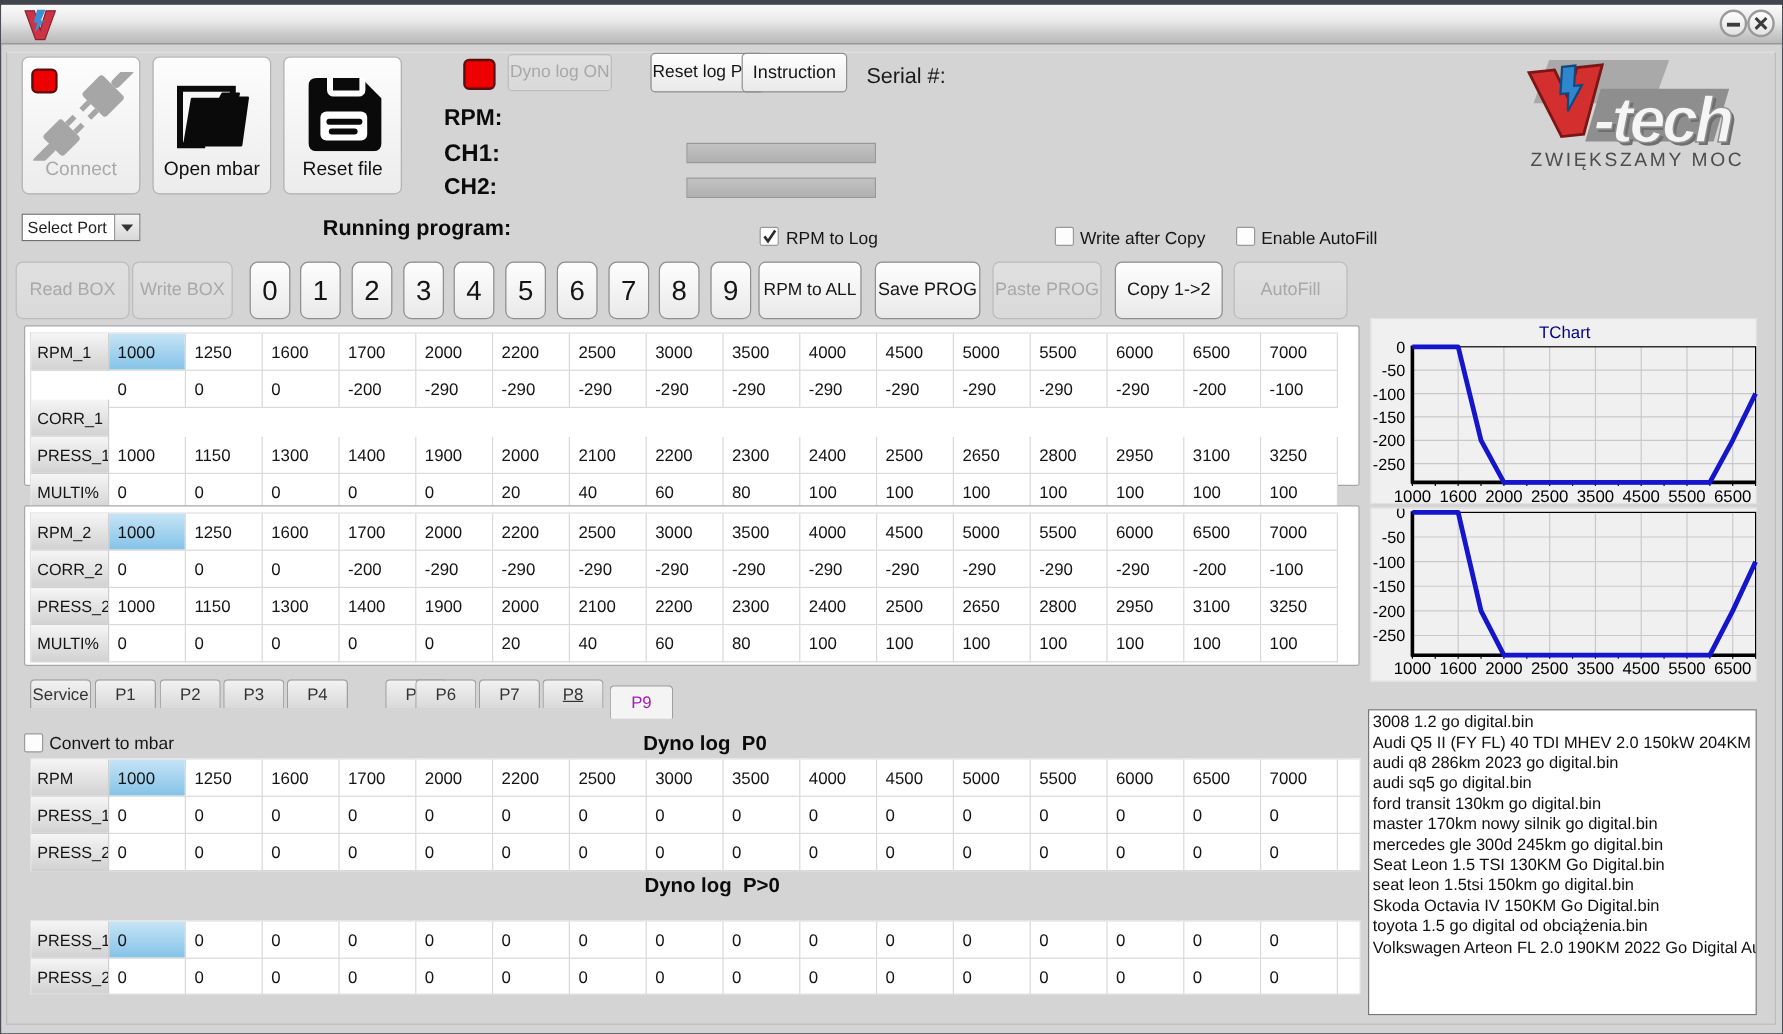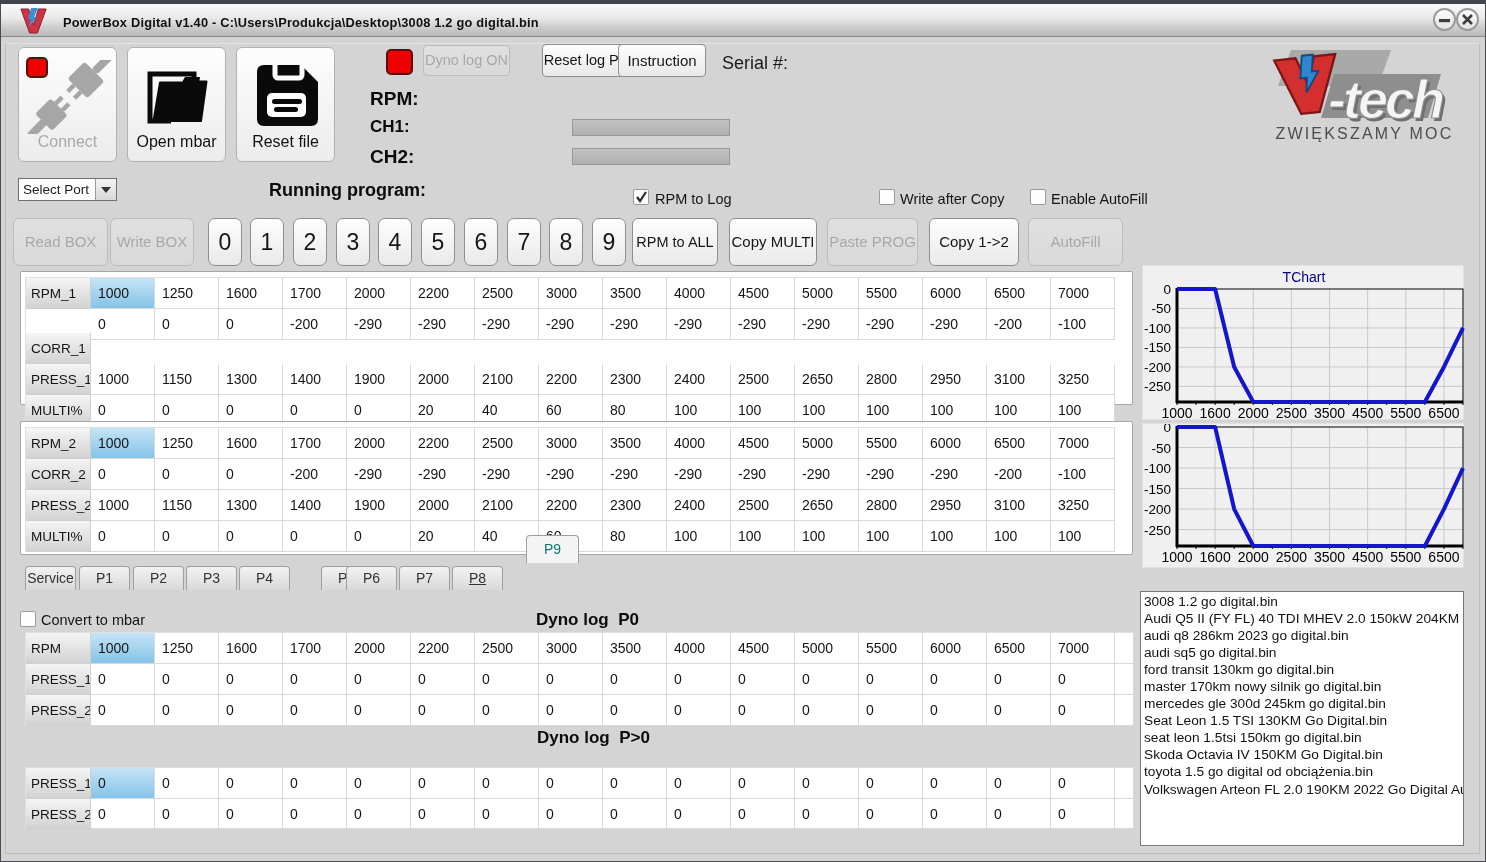--- a/index.html
+++ b/index.html
@@ -37,35 +37,34 @@
 .digit { top:218px; height:48px; width:34px; border-radius:7px; font-size:23px; line-height:46px; }
 
 .tpanel { position:absolute; left:20px; width:1113px; background:#fff; border:1px solid #a6a6a6; border-radius:2px; }
 .grid { position:absolute; display:grid; grid-template-columns:65px repeat(16, 64px); background:#fff; border-top:1px solid #e0e0e0; border-left:1px solid #e0e0e0; }
 .grid.xtra { grid-template-columns:65px repeat(16, 64px) 19px; }
 .grid .c { border-right:1px solid #d9d9d9; border-bottom:1px solid #d9d9d9; font-size:14px; color:#141414; padding:7px 0 0 7px; overflow:hidden; white-space:nowrap; }
 .grid .hd { background:linear-gradient(#f5f5f5,#d2d2d2); border-right-color:#cfcfcf; border-bottom-color:#cfcfcf; font-size:13.5px; padding-left:5px; padding-top:8px; }
 .grid .sel { background:linear-gradient(#c5e4f6,#85c3e8); }
 
 .tab { position:absolute; top:566px; height:24px; background:linear-gradient(#f2f2f2,#d9d9d9); border:1px solid #9f9f9f; border-bottom:none; border-radius:4px 4px 0 0; font-size:14px; color:#333; text-align:center; line-height:23px; }
-.tab.activ { top:535px; height:28px; background:#f4f4f4; color:#0f766e; z-index:5; line-height:27px;margin-left:18px; }
+.tab.activ { top:571px; height:28px; background:#f4f4f4; color:#a21caf; z-index:5; line-height:27px; }
 
 .cpanel { position:absolute; left:1142px; width:322px; background:#f0f0f0; border:1px solid #e2e2e2; }
 .filelist { position:absolute; left:1140px; top:591px; width:324px; height:255px; background:#fff; border:1px solid #777; font-size:13.7px; color:#111; line-height:17.05px; padding:1px 0 0 3px; overflow:hidden; white-space:nowrap; }
 .hdg { position:absolute; font-weight:bold; font-size:17px; color:#0b0b0b; }
 </style></head>
 <body>
 <div class="win"></div>
 <div class="topstrip"></div>
 <div class="titlebar">
   <svg class="abs" style="left:17px; top:4px;" width="36" height="26" viewBox="0 0 36 26">
     <path d="M3 1 L11 1 L16 17 L21 1 L29 1 L20 25 L12 25 Z" fill="#cc3344" stroke="#8a1f2d" stroke-width="1" transform="scale(0.97,1)"></path>
     <path d="M13 0 L20 0 L16 9 L19 9 L11 19 L13 11 L10 11 Z" fill="#3b8fd4"></path>
   </svg>
-  <div class="title-text">PowerBox Digital v1.40 - C:\Users\Produkcja\Desktop\3008 1.2 go digital.bin</div>
   <div class="circbtn" style="left:1432px;"><svg width="11" height="11" viewBox="0 0 11 11" style="margin-top:5px;">
         <rect x="0" y="4" width="11" height="3.2" fill="#3c3c3c"></rect>
       </svg></div>
   <div class="circbtn" style="left:1455px;"><svg width="11" height="11" viewBox="0 0 11 11" style="margin-top:4px;">
         <path d="M1 1 L10 10 M10 1 L1 10" stroke="#3c3c3c" stroke-width="2.6"></path>
       </svg></div>
 </div>
 <div class="inframe"></div>
 
 <div class="bigbtn" style="left:18px;">
@@ -106,21 +105,21 @@
     <span class="txt">Select Port</span>
     <span class="btn2"></span>
   </div>
 
 <div class="redsq" style="left:386px; top:49px; width:27px; height:26px;"></div>
 <div class="btn dis" style="left:423px; top:45px; width:87px; height:31px; line-height:29px; font-size:14.5px;">Dyno log ON</div>
 <div class="btn" style="left:542px; top:44px; width:95px; height:33px; line-height:31px; font-size:14.5px;">Reset log P&gt;0</div>
 <div class="btn" style="left:618px; top:44px; width:88px; height:33px; line-height:31px;">Instruction</div>
 <div class="abs" style="left:722px; top:53px; font-size:18px; color:#1a1a1a;">Serial #:</div>
 <div class="lbl-b" style="left:370px; top:88px; font-size:19px;">RPM:</div>
-<div class="lbl-b" style="left:370px; top:117px; font-size:17px;">CH1:</div>
+<div class="lbl-b" style="left:370px; top:117px; font-size:20px;">CH1:</div>
 <div class="lbl-b" style="left:370px; top:146px; font-size:19px;">CH2:</div>
 <div class="bar" style="top:119px;"></div>
 <div class="bar" style="top:148px;"></div>
 <div class="lbl-b" style="left:269px; top:180px; font-size:18px;">Running program:</div>
 
 <div class="cb" style="left:633px; top:189px;">
     <svg width="13" height="13" viewBox="0 0 13 13" style="position:absolute;left:1px;top:1px;">
       <path d="M2 6 L5 10 L11 1" stroke="#2b2b2b" stroke-width="2.2" fill="none"></path>
     </svg>
   </div>
@@ -136,21 +135,21 @@
 <div class="btn digit" style="left:250px;">1</div>
 <div class="btn digit" style="left:293px;">2</div>
 <div class="btn digit" style="left:336px;">3</div>
 <div class="btn digit" style="left:378px;">4</div>
 <div class="btn digit" style="left:421px;">5</div>
 <div class="btn digit" style="left:464px;">6</div>
 <div class="btn digit" style="left:507px;">7</div>
 <div class="btn digit" style="left:549px;">8</div>
 <div class="btn digit" style="left:592px;">9</div>
 <div class="btn act" style="left:632px; width:86px; font-size:14.5px;">RPM to ALL</div>
-<div class="btn act" style="left:729px; width:88px;">Copy MULTI</div>
+<div class="btn act" style="left:729px; width:88px;">Save PROG</div>
 <div class="btn dis act" style="left:827px; width:91px;">Paste PROG</div>
 <div class="btn act" style="left:929px; width:90px;">Copy 1-&gt;2</div>
 <div class="btn dis act" style="left:1028px; width:95px;">AutoFill</div>
 
 <div class="tpanel" style="top:271px; height:134px;">
   <div class="grid" style="left:4px; top:5px;" id="t1">
       <div class="c hd" style="height:31px;">RPM_1</div>
       <div class="c sel" style="height:31px;">1000</div>
       <div class="c" style="height:31px;">1250</div>
       <div class="c" style="height:31px;">1600</div>

